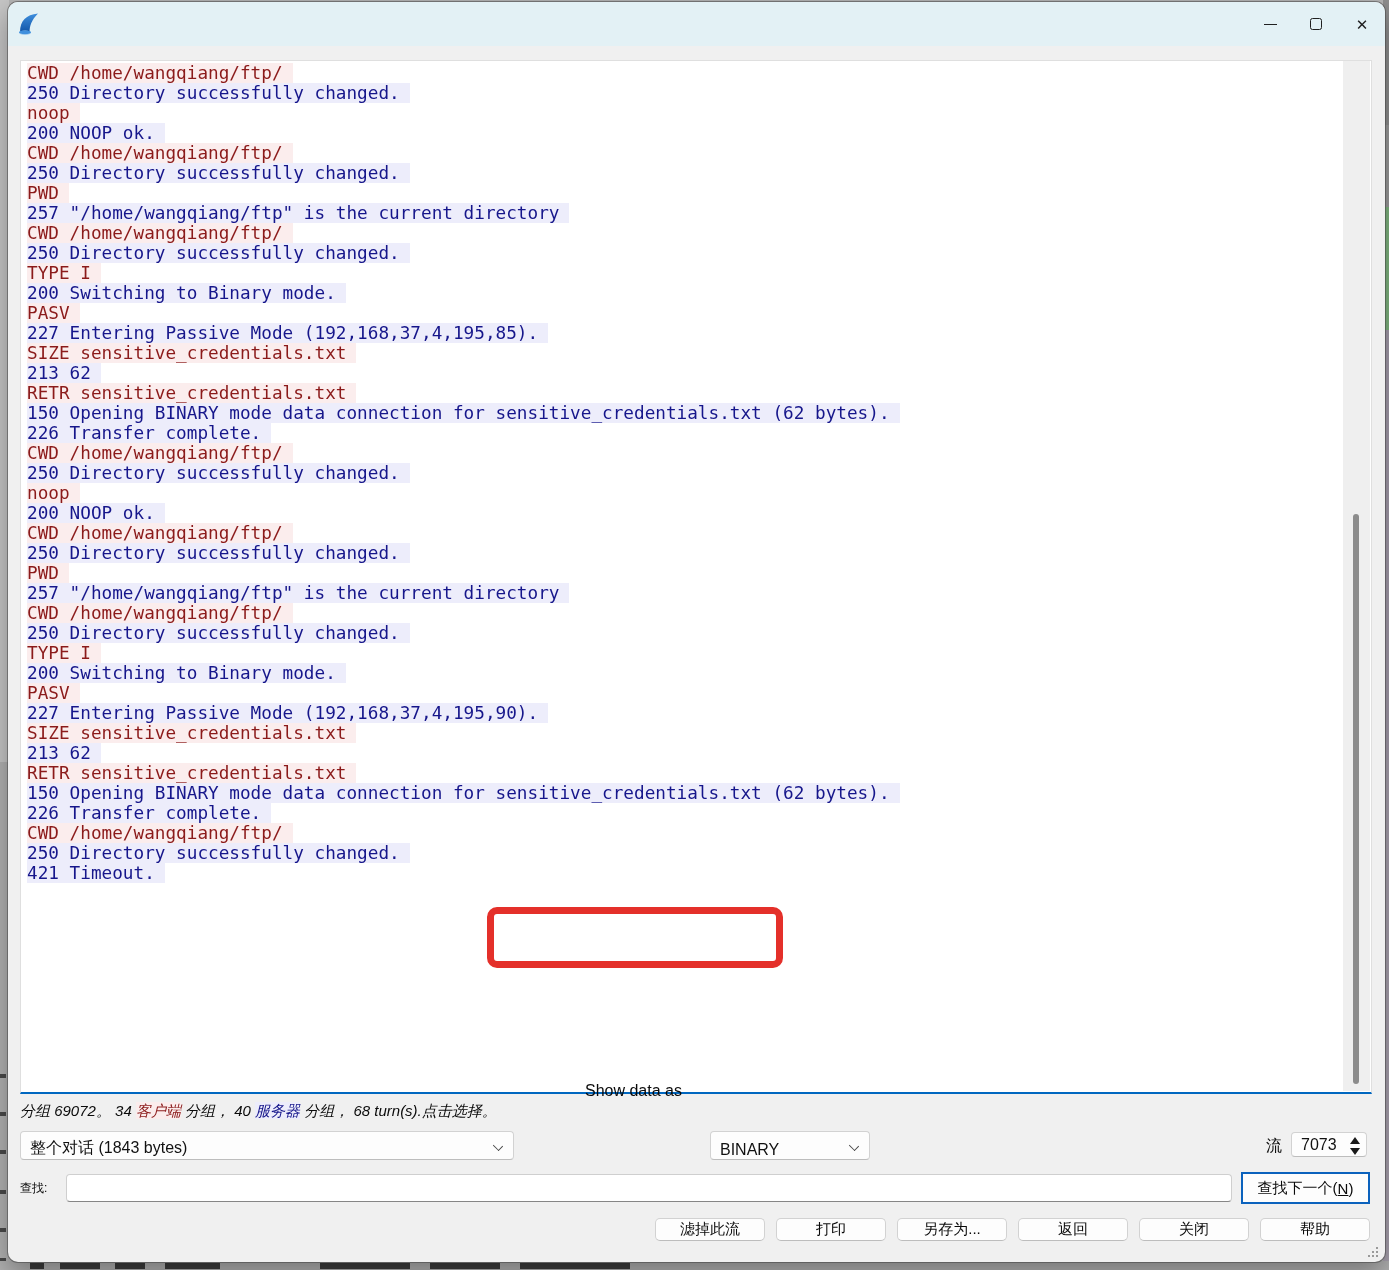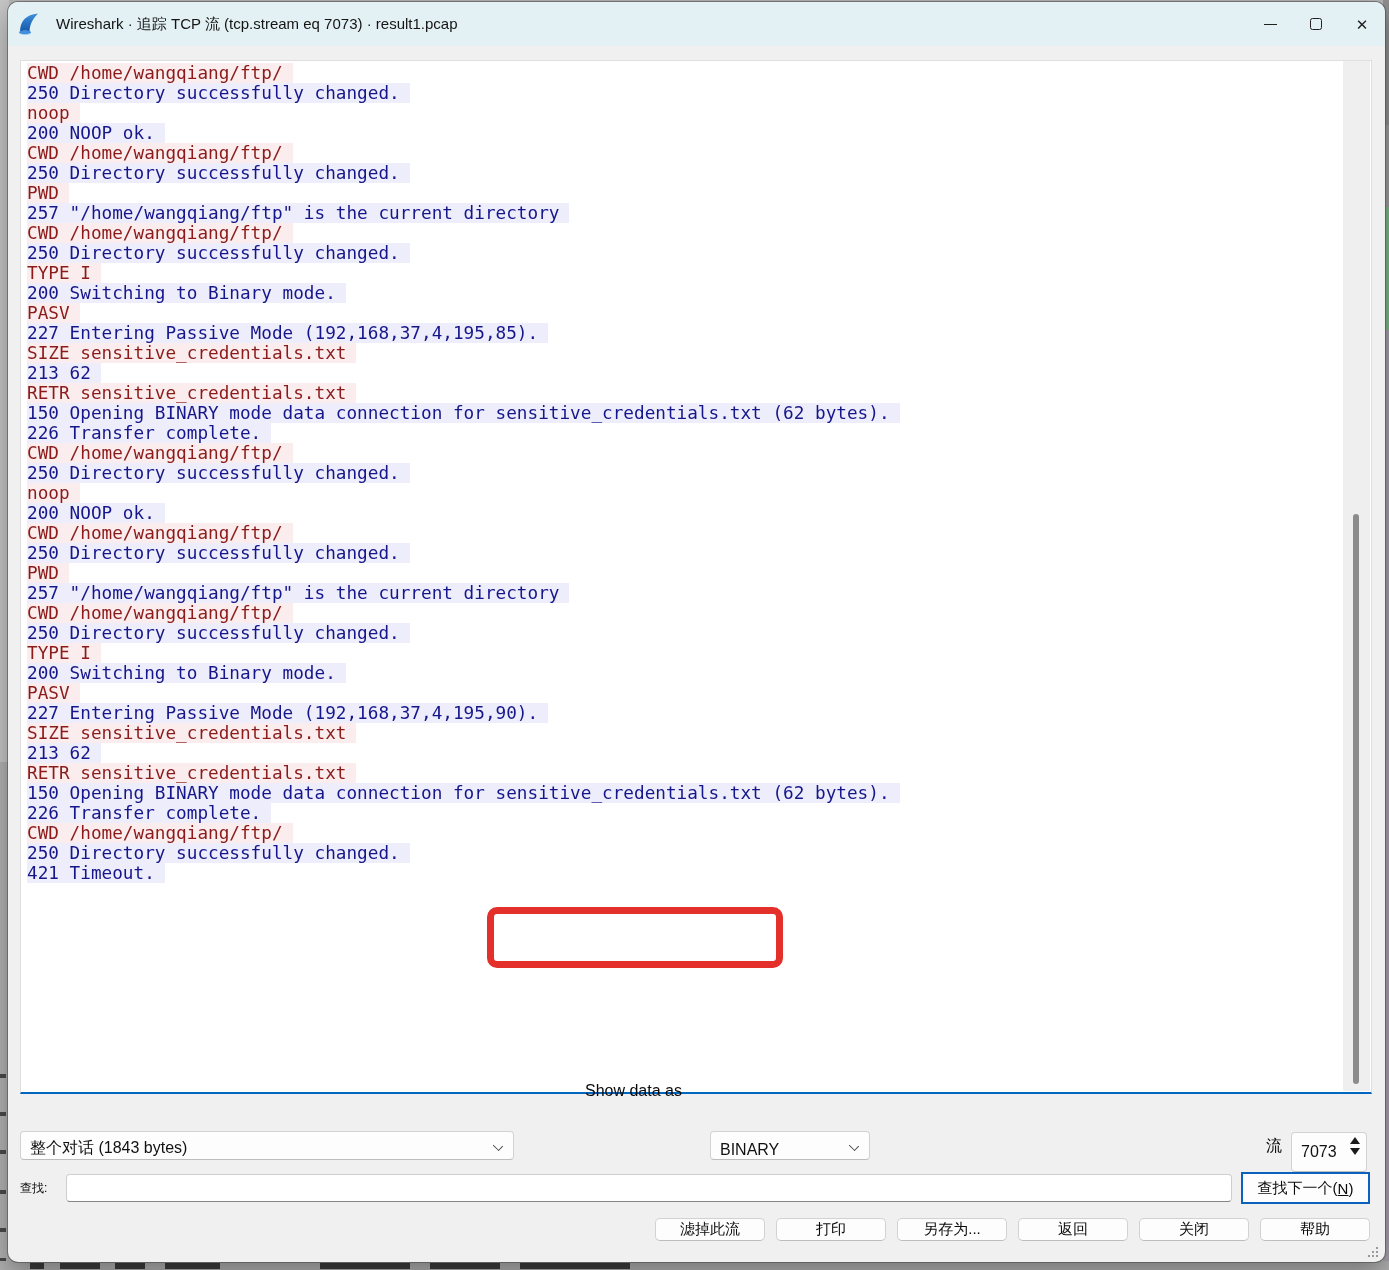--- a/index.html
+++ b/index.html
@@ -53,21 +53,21 @@
 
   
   .combo { position:absolute; height:29px; background:#fdfdfd; border:1px solid #d2d2d2; border-bottom-color:#bdbdbd;
            border-radius:4px; font-size:16px; color:#111; display:flex; align-items:flex-end; padding-left:9px; }
   .combo .chev { position:absolute; right:11px; top:10px; width:8px; height:8px;
                  border-right:1.5px solid #454545; border-bottom:1.5px solid #454545; transform:rotate(45deg) scaleY(.8); }
   .combo-conv { left:12px; top:1129px; width:494px; }
   .combo-enc  { left:702px; top:1129px; width:160px; }
   .lbl-showdata { position:absolute; left:577px; top:1074px; height:29px; line-height:29px; font-size:16px; color:#0a0a0a; }
   .lbl-stream { position:absolute; left:1258px; top:1129px; height:29px; line-height:29px; font-size:16px; color:#0a0a0a; }
-  .spin { position:absolute; right:18px; top:1130px; width:76px; height:40px; background:#fdfdfd;
+  .spin { position:absolute; right:18px; top:1130px; width:76px; height:25px; background:#fdfdfd;
           border:1px solid #d2d2d2; border-bottom-color:#bdbdbd; border-radius:4px;
           font-size:16px; color:#111; display:flex; align-items:center; padding-left:9px; }
   .spin .arrows { position:absolute; right:6px; top:4px; display:flex; flex-direction:column; gap:4px; }
   .spin .up { width:0; height:0; border-left:5px solid transparent; border-right:5px solid transparent; border-bottom:7px solid #1a1a1a; }
   .spin .dn { width:0; height:0; border-left:5px solid transparent; border-right:5px solid transparent; border-top:7px solid #1a1a1a; }
 
   
   .lbl-find { position:absolute; left:12px; top:1172px; height:28px; line-height:28px; font-size:12px; color:#0a0a0a; }
   .find-input { position:absolute; left:58px; top:1172px; width:1166px; height:28px; background:#fff;
                 border:1px solid #cfcfcf; border-bottom:1px solid #868686; border-radius:4px;
@@ -120,21 +120,20 @@
       <defs>
         <linearGradient id="fin" x1="0" y1="0" x2="0" y2="1">
           <stop offset="0" stop-color="#3f8fdd"></stop>
             <stop offset="1" stop-color="#1256a8"></stop>
         </linearGradient>
       </defs>
       <path d="M3 21 C3 10 9 3.5 21 2.5 C14.5 9 12.5 15 12.6 21 Z" fill="url(#fin)"></path>
       <ellipse cx="8" cy="21.7" rx="6" ry="2.2" fill="#9fc9ec"></ellipse>
       <ellipse cx="8" cy="21.2" rx="6" ry="1.8" fill="#3f8fdd"></ellipse>
     </svg>
-    <span class="title-text">Wireshark · 追踪 TCP 流 (tcp.stream eq 7073) · result1.pcap</span>
     <div class="win-controls">
       <div class="win-btn">
           <span class="glyph-min"></span>
         </div>
       <div class="win-btn">
           <span class="glyph-max"></span>
         </div>
       <div class="win-btn">
           <span class="glyph-close">✕</span>
         </div>
@@ -184,20 +183,21 @@
 <span class="ln s">250 Directory successfully changed.</span>
 <span class="ln s">421 Timeout.</span>
 </div>
     <div class="vscroll">
       <div class="vthumb"></div>
     </div>
   </div>
 
   <div class="anno-box"></div>
 
+  <div class="status-line" id="status-line"><span class="seg-plain">分组 69072。 34 </span><span class="seg-client">客户端</span><span class="seg-plain"> 分组， 40 </span><span class="seg-server">服务器</span><span class="seg-plain"> 分组， 68 turn(s).点击选择。</span></div>
 
   <div class="combo combo-conv">
     <span>整个对话  (1843 bytes)</span>
     <span class="chev"></span>
   </div>
   <span class="lbl-showdata">Show data as</span>
   <div class="combo combo-enc">
     <span>BINARY</span>
     <span class="chev"></span>
   </div>

